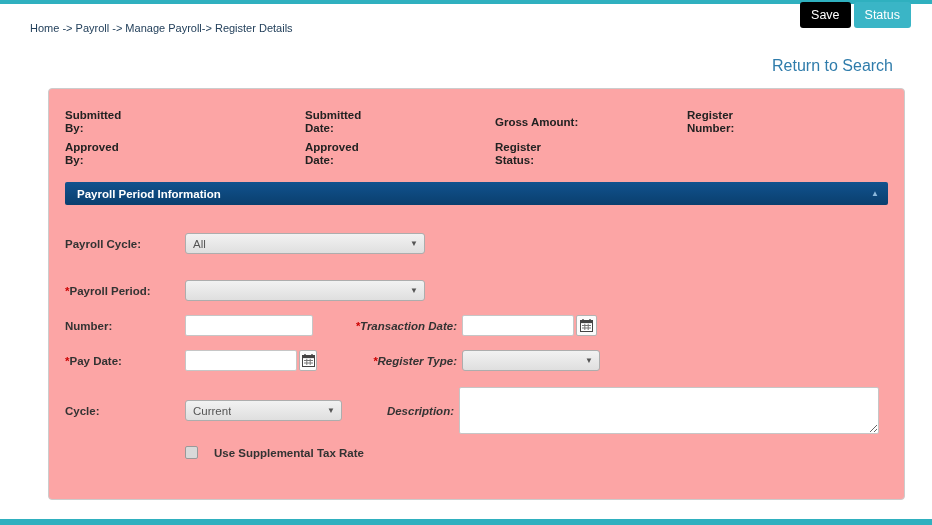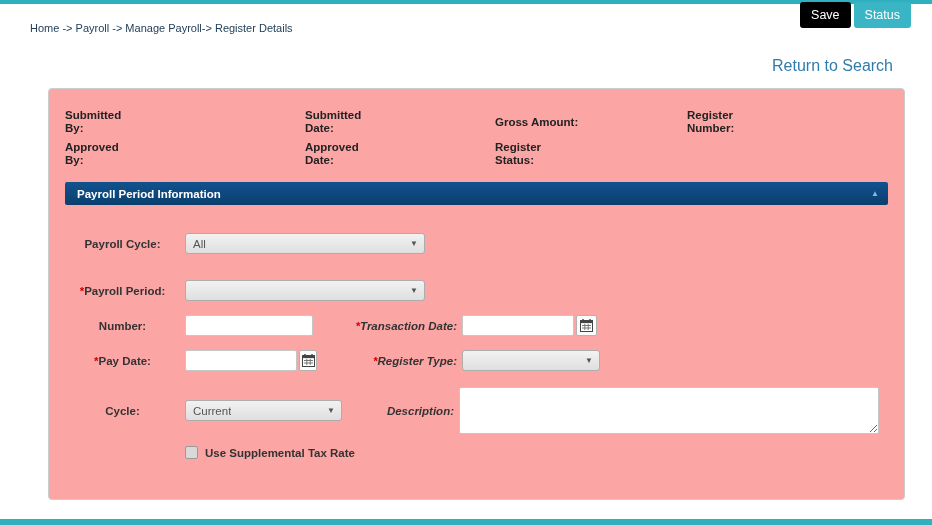--- a/index.html
+++ b/index.html
@@ -31,21 +31,21 @@
 
   .section-header { margin-top:15px; height:23px; border-radius:2px;
                     background:linear-gradient(#11528e, #0a3f6e);
                     display:flex; align-items:center; justify-content:space-between;
                     padding:0 9px 0 12px; }
   .section-title { color:#ffffff; font-size:11.5px; font-weight:bold; }
   .collapse-arrow { color:#8cb8dc; font-size:8px; cursor:pointer; }
 
   .form { padding-top:14px; font-size:11.5px; color:#333333; }
   .frow { display:flex; align-items:center; }
-  .lab { display:inline-block; width:115px; text-align:center; font-weight:bold; margin-right:5px;
+  .lab { display:inline-block; width:115px; text-align:left; font-weight:bold; margin-right:5px;
          color:#333333; white-space:nowrap; }
   .lab2 { display:inline-block; width:140px; text-align:right; font-weight:bold; margin-right:5px;
           color:#333333; white-space:nowrap;font-style:italic; }
   .lab2-sm { width:112px; }
   .req { color:#cc0000; font-weight:bold; }
 
   .sel { height:21px; background:linear-gradient(#f2f2f2,#dfdfdf); border:1px solid #adadad;
          border-radius:3px; display:flex; align-items:center; justify-content:space-between;
          padding:0 6px 0 7px; cursor:pointer; color:#555555; }
   .sel-val { font-size:11.5px; overflow:hidden; white-space:nowrap; }
@@ -60,21 +60,21 @@
              background:#fbfbfb; display:flex; align-items:center; justify-content:center;
              cursor:pointer; padding:0; }
 
   .grp { display:flex; align-items:center; }
   .grp-fixed { width:132px; }
 
   textarea.desc { width:420px; height:47px; border:1px solid #c6c6c6; border-radius:2px;
                   font-family:"Liberation Sans", sans-serif; font-size:11.5px; padding:3px 5px;
                   color:#333; resize:both; }
 
-  .chk-row { margin-left:120px; display:flex; align-items:center; gap:7px; }
+  .chk-row { margin-left:120px; display:flex; align-items:center; gap:16px; }
   .chk { width:13px; height:13px; border:1px solid #999999; background:#d9d9d9; border-radius:2px;
          cursor:pointer; }
   .chk-label { font-weight:bold; color:#333333; font-size:11.5px; }
 
   .mt14 { margin-top:14px; } .mt26 { margin-top:26px; } .mt16 { margin-top:16px; } .mt10 { margin-top:12px; }
 </style>
 </head>
 <body>
 
 <div class="page">

